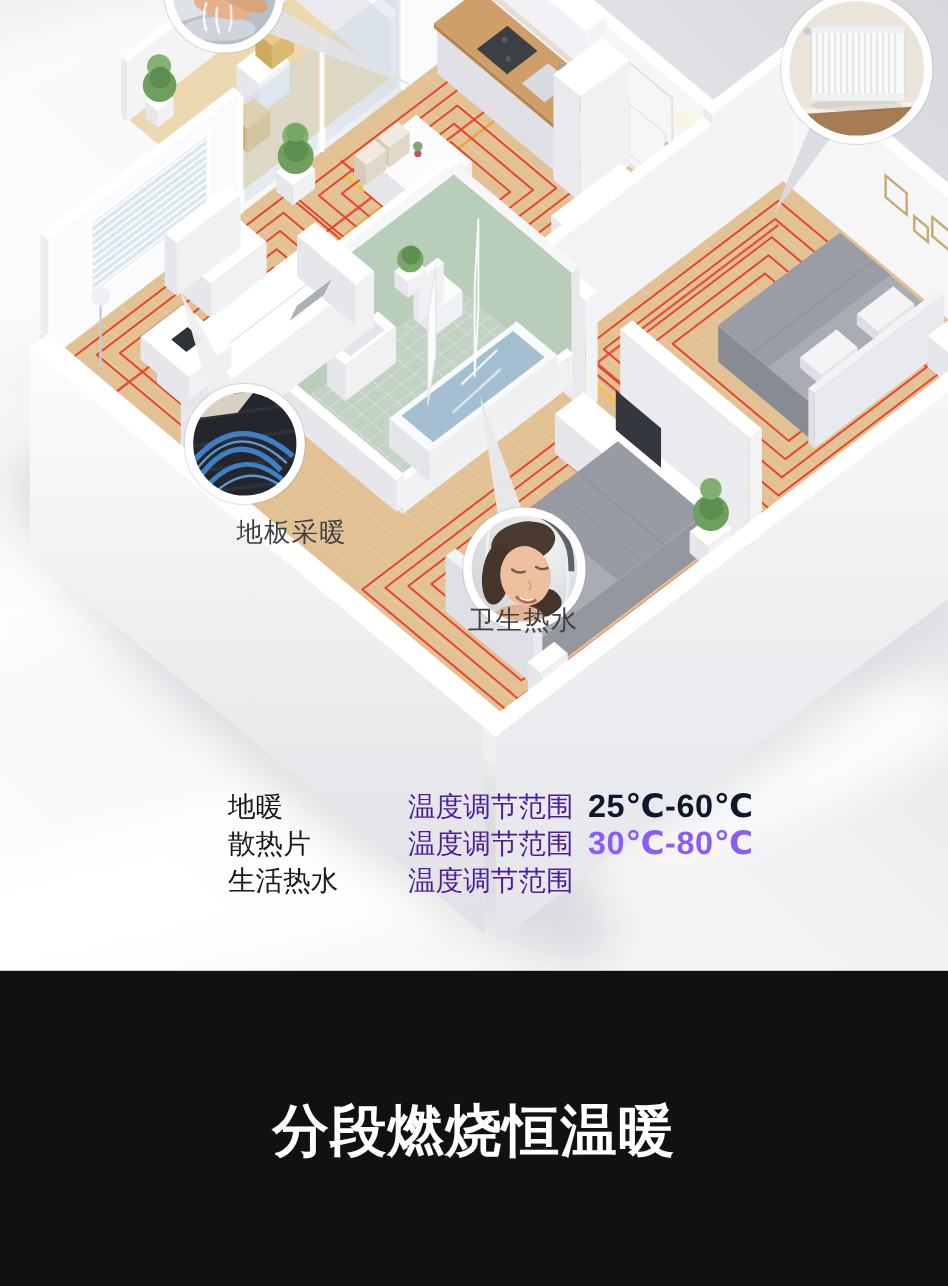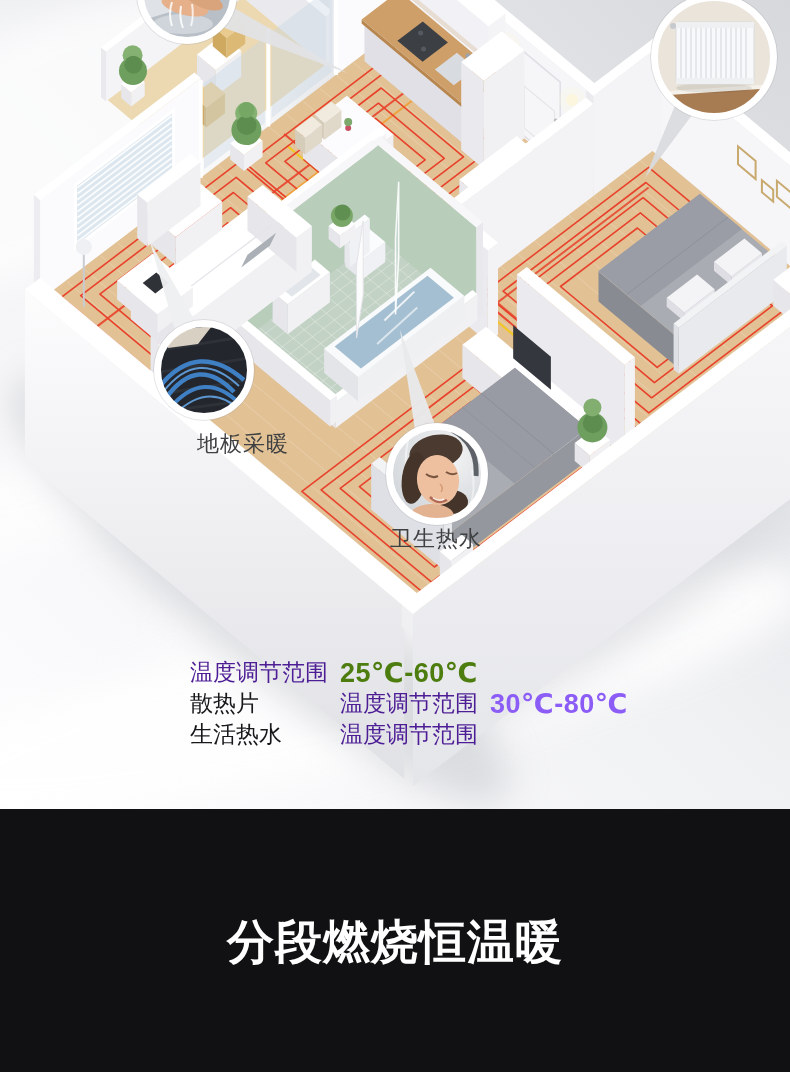--- a/index.html
+++ b/index.html
@@ -2,21 +2,21 @@
 <html><head>
 <meta charset="utf-8">
 <style>
   html,body{margin:0;padding:0;background:#ffffff;}
   .page{position:relative;width:790px;height:1072px;overflow:hidden;
         font-family:"Liberation Sans","DejaVu Sans",sans-serif;}
   .hero{position:absolute;left:0;top:0;width:790px;height:809px;}
   .hero svg{position:absolute;left:0;top:0;}
   .callout-label{position:absolute;font-size:22px;letter-spacing:1px;color:#3f4042;}
   .label-floor{left:156px;top:429px;margin-left:41px;}
-  .label-water{left:390px;top:524px;}
+  .label-water{left:390px;top:502px;}
   .specs{position:absolute;left:190px;top:657px;}
   .spec-row{display:flex;align-items:center;height:31px;}
   .spec-name{width:150px;font-size:23px;color:#17181a;}
   .spec-desc{width:150px;font-size:23px;color:#4c1d95;}
   .spec-range{font-size:27px;font-weight:700;letter-spacing:0.5px;}
   .banner{position:absolute;left:0;top:809px;width:790px;height:263px;background:#111113;
           text-align:center;box-sizing:border-box;padding-top:102px;}
   .banner-line{color:#ffffff;font-size:47px;font-weight:700;line-height:61px;letter-spacing:1px;}
 </style>
 </head>
@@ -488,22 +488,23 @@
           <circle cx="437" cy="474" r="51.5" fill="none" stroke="rgba(150,153,160,0.25)" stroke-width="1"></circle>
         </g>
       </g>
     </svg>
 
     <div class="callout-label label-floor">地板采暖</div>
     <div class="callout-label label-water">卫生热水</div>
 
     <div class="specs">
       <div class="spec-row">
+        <span class="spec-name">地暖</span>
         <span class="spec-desc">温度调节范围</span>
-        <span class="spec-range" style="color: #4d7c0f;">25℃-60℃</span>
+        <span class="spec-range" style="color: #0f172a;">25℃-60℃</span>
       </div>
       <div class="spec-row">
         <span class="spec-name">散热片</span>
         <span class="spec-desc">温度调节范围</span>
         <span class="spec-range" style="color: #8b5cf6;">30℃-80℃</span>
       </div>
       <div class="spec-row">
         <span class="spec-name">生活热水</span>
         <span class="spec-desc">温度调节范围</span>
       </div>

